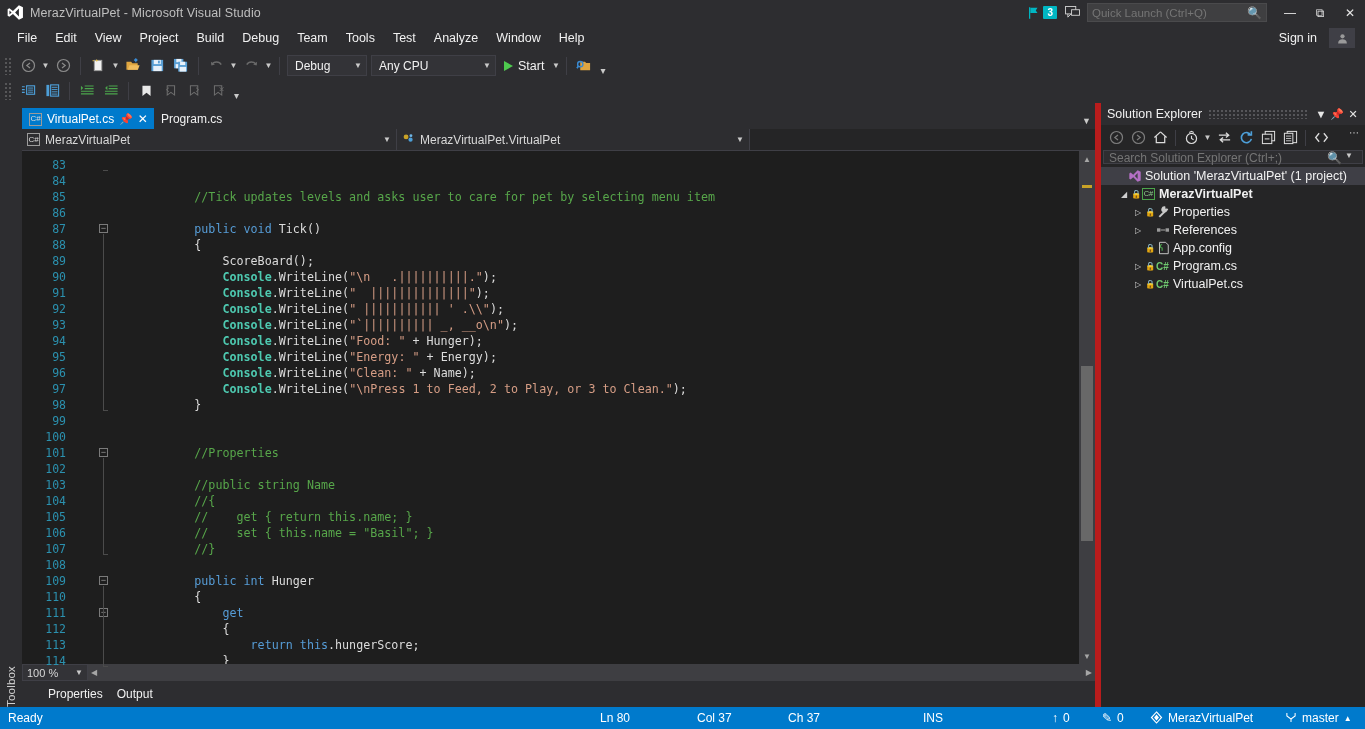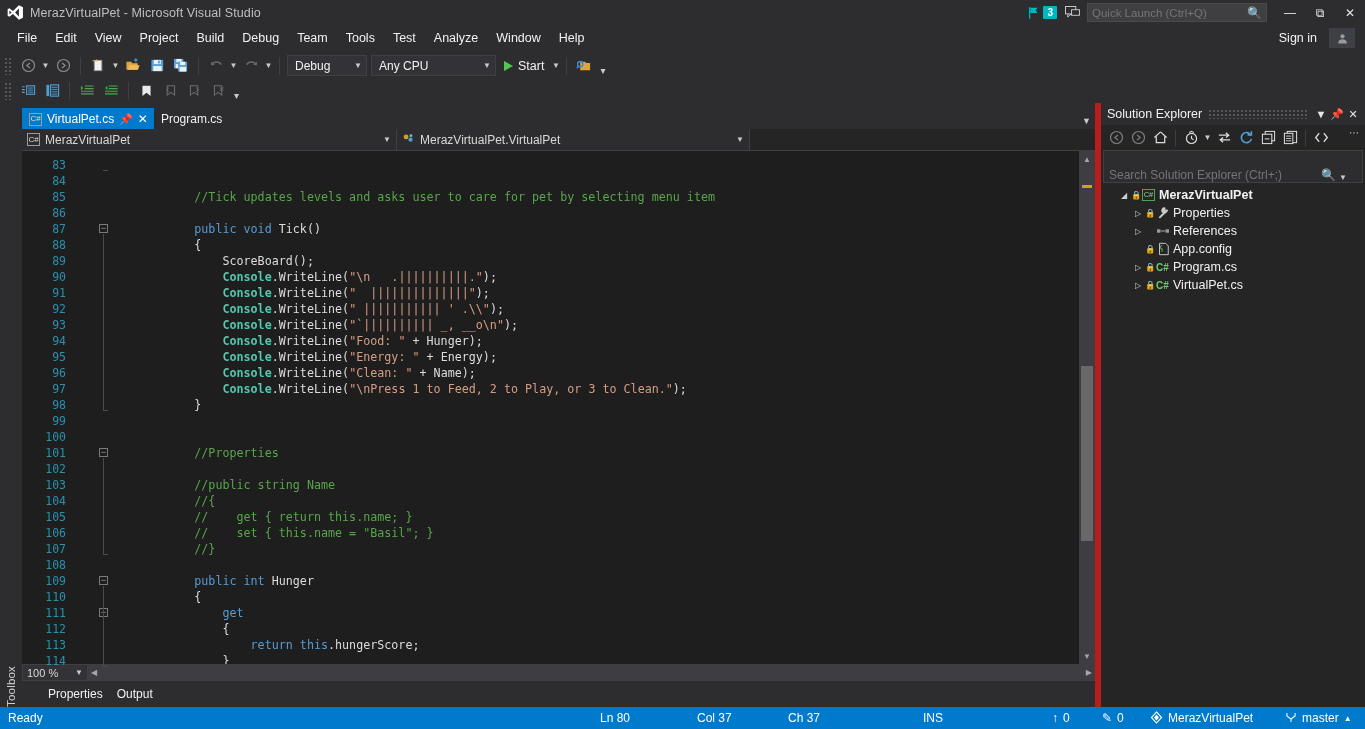--- a/index.html
+++ b/index.html
@@ -159,22 +159,22 @@
   .se-title{ font-size:12.5px; color:#f1f1f1; }
   .se-dots{ flex:1; height:10px; margin:0 6px;
     background-image: radial-gradient(#56565a 36%, transparent 38%);
     background-size:4px 4px; background-position:0 4px; }
   .se-hb{ width:16px; text-align:center; color:#e6e6e6; font-size:11px; }
   .se-toolbar{ height:25px; display:flex; align-items:center; padding-left:4px; background:#252526; position:relative;}
   .se-tb{ width:22px;height:22px;display:flex;align-items:center;justify-content:center;}
   .se-sep{ width:1px;height:16px;background:#3f3f46;margin:0 4px;}
   .se-dbl{ position:absolute; right:6px; top:2px; color:#c9c9c9; font-size:10px;}
   .se-search{
-    height:33px; margin:0 2px 2px 2px; background:#2d2d30; border:1px solid #3f3f46;
-    display:flex; align-items:flex-end; padding:0 15px 0 5px;
+    height:14px; margin:0 2px 2px 2px; background:#2d2d30; border:1px solid #3f3f46;
+    display:flex; align-items:flex-start; padding:0 9px 0 5px;
   }
   .se-search input{ flex:1; background:transparent;border:none;outline:none;color:#9a9a9a;font-size:12px;
     font-family:"Liberation Sans",sans-serif;}
   .se-tree{ flex:1; overflow:hidden; padding-top:1px; font-size:12.5px; }
   .trow{ height:18px; display:flex; align-items:center; white-space:nowrap; }
   .trow.sel{ background:#3f3f46; }
   .tarrow{ width:14px; text-align:center; color:#cfcfcf; font-size:8px; }
   .tlock{ width:9px; color:#b4b4b4; font-size:8.5px; text-align:center;}
   .ticon{ width:17px; display:flex; align-items:center; justify-content:center; }
   .tlabel{ color:#f1f1f1; padding-left:2px; }
@@ -619,20 +619,30 @@
         <div class="se-dbl">⋯</div>
       </div>
 
       <div class="se-search">
         <input type="text" value="" placeholder="Search Solution Explorer (Ctrl+;)" style="">
         <span style="color:#dcdcdc;font-size:12px">🔍</span>
         <span style="color:#c9c9c9;font-size:8px;padding-left:3px">▼</span>
       </div>
 
       <div class="se-tree" id="setree">
+          <div class="trow sel" style="padding-left: 2px;">
+            <span class="tarrow"></span>
+            <span class="tlock"></span>
+            <span class="ticon">
+              <svg width="14" height="14" viewBox="0 0 16 16">
+                <path d="M11 1.5 L14.5 3 L14.5 13 L11 14.5 L6 9.5 L3 12 L1.5 11 L1.5 5 L3 4 L6 6.5 Z M11 4.5 L7.8 8 L11 11.5 Z" fill="#b36fc4"></path>
+              </svg>
+            </span>
+            <span class="tlabel">Solution 'MerazVirtualPet' (1 project)</span>
+          </div>
           <div class="trow" style="padding-left: 16px;">
             <span class="tarrow">◢</span>
             <span class="tlock">🔒</span>
             <span class="ticon">
               <span style="border:1px solid #4ca64c;color:#8ed08e;font-size:7.5px;padding:0 1px;line-height:10px;display:inline-block;">C#</span>
             </span>
             <span class="tlabel bold">MerazVirtualPet</span>
           </div>
           <div class="trow" style="padding-left: 30px;">
             <span class="tarrow">▷</span>

